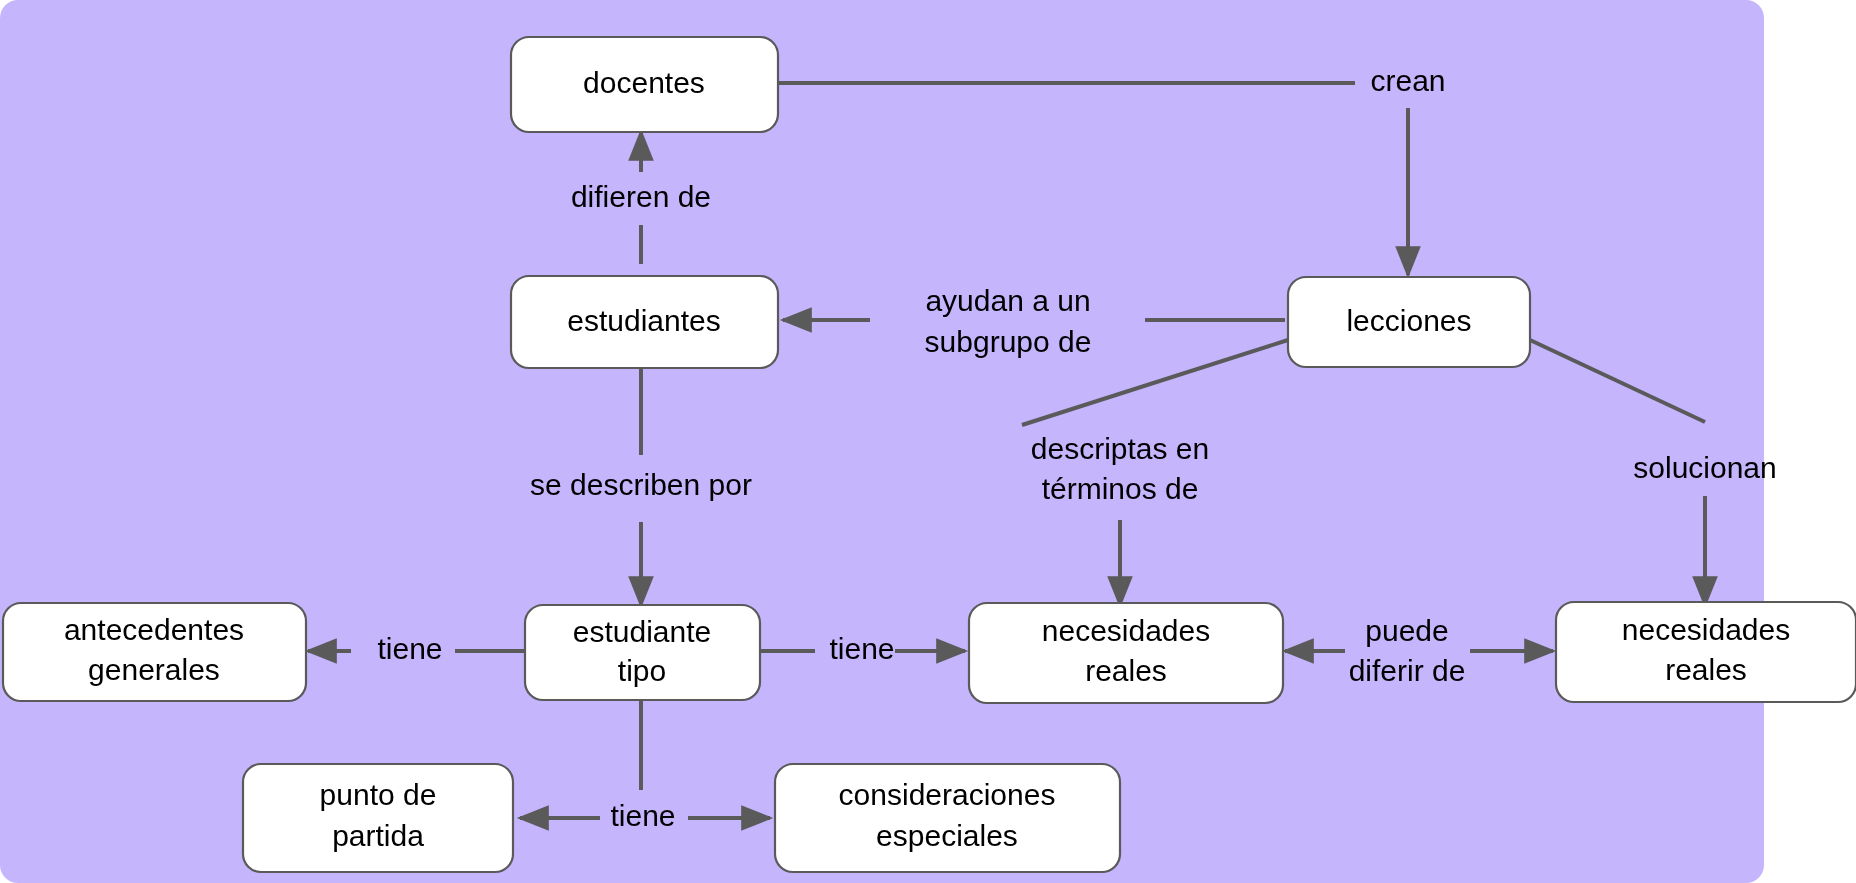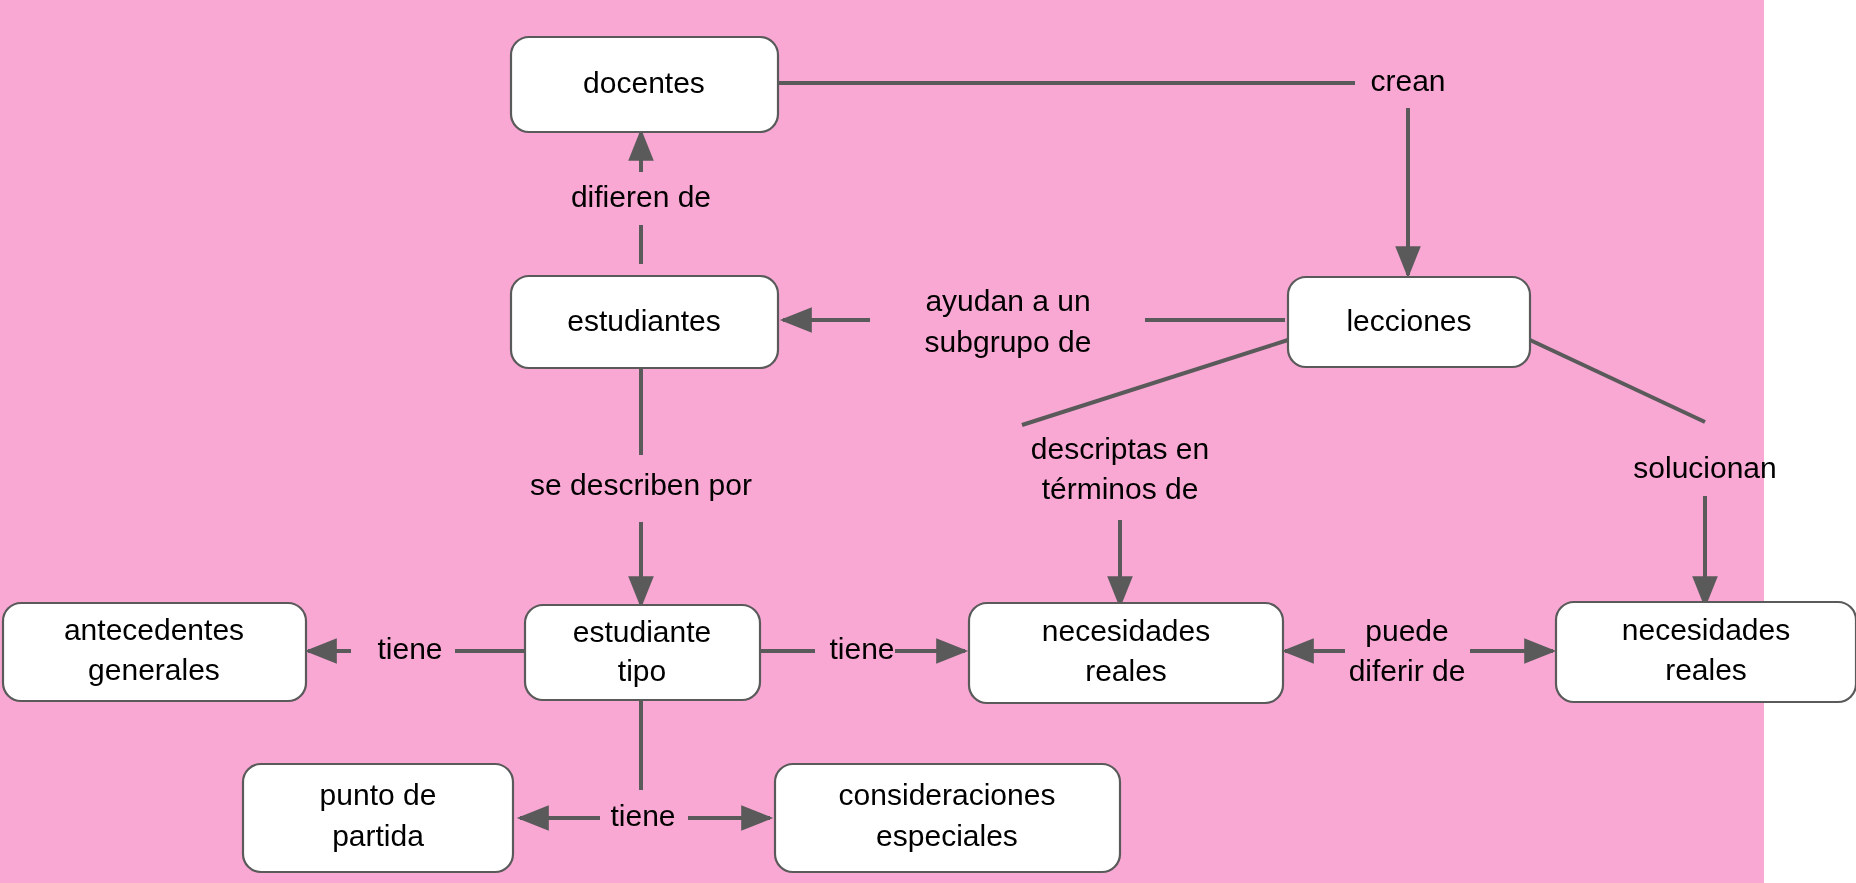--- a/index.html
+++ b/index.html
@@ -10,21 +10,22 @@
   body {
     font-family: "Liberation Sans", sans-serif;
     width: 1856px;
     height: 883px;
     overflow: hidden;
   }
   #canvas {
     position: relative;
     width: 1764px;
     height: 883px;
-    background: #f9a8d4;
+    background: #c4b5fd;
+    border-radius: 18px;
   }
   svg.diagram {
     position: absolute;
     top: 0;
     left: 0;
     width: 1856px;
     height: 883px;
   }
   .node-rect {
     fill: #ffffff;

